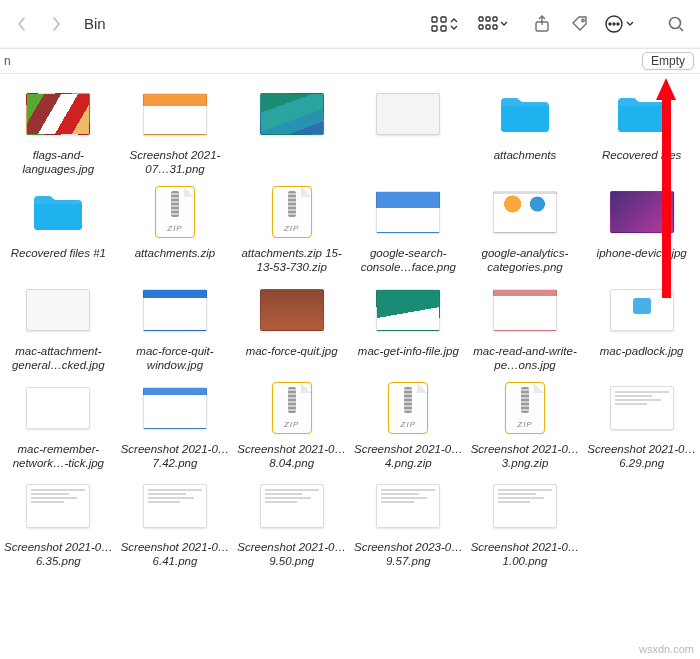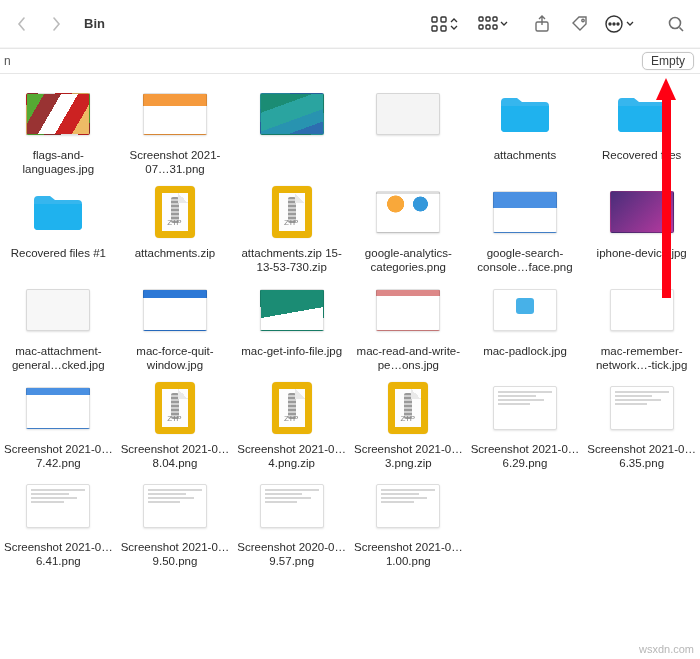--- a/index.html
+++ b/index.html
@@ -21,22 +21,22 @@
       gap: 10px;
       border-bottom: 1px solid rgba(0,0,0,0.04);
     }
     .nav-btn {
       width: 24px; height: 24px;
       display: flex; align-items: center; justify-content: center;
       color: #bbb;
       cursor: default;
     }
     .title {
-      font-size: 13px;
-      font-weight: 700;
+      font-size: 15px;
+      font-weight: 400;
       color: #3b3b3b;
       margin-left: 6px;
     }
     .spacer { flex: 1; }
     .tool-icon {
       width: 28px; height: 28px;
       display: flex; align-items: center; justify-content: center;
       color: #6f6f6f;
       cursor: default;
     }
@@ -96,20 +96,21 @@
       display: grid;
       grid-template-columns: repeat(6, 1fr);
       gap: 8px 4px;
       padding: 0 2px;
     }
     .item {
       display: flex;
       flex-direction: column;
       align-items: center;
       text-align: center;
+      font-style: italic;
     }
     .thumb {
       width: 68px; height: 56px;
       display: flex; align-items: center; justify-content: center;
       margin-bottom: 6px;
     }
     .thumb-img {
       width: 64px; height: 42px;
       background: #eee;
       border: 1px solid rgba(0,0,0,0.12);
@@ -119,21 +120,21 @@
       overflow: hidden;
     }
     .thumb-folder {
       width: 56px; height: 44px;
       position: relative;
     }
     .thumb-folder svg { width:56px; height:44px; }
     .thumb-zip {
       width: 40px; height: 52px;
       background: #fdfdfd;
-      border: 7px solid #eab308;
+      border: 1px solid #eab308;
       border-radius: 4px;
       position: relative;
       overflow: hidden;
       box-shadow: 0 0 0 0.5px rgba(0,0,0,0.06);
     }
     .thumb-zip::after {
       content:"";
       position:absolute; top:0; right:0;
       width:10px; height:10px;
       background: linear-gradient(225deg, transparent 50%, #e9e9e9 50%);
@@ -337,47 +338,53 @@
         <div class="thumb">
           <div class="thumb-zip">
             <div class="zip-teeth"></div>
             <div class="zip-label">ZIP</div>
           </div>
         </div>
         <div class="caption">attachments.zip 15-13-53-730.zip</div>
       </div>
       <div class="item">
         <div class="thumb">
+          <div class="thumb-img tv-gsc"></div>
+        </div>
+        <div class="caption">google-search-console…face.png</div>
+      </div>
+      <div class="item">
+        <div class="thumb">
           <div class="thumb-img tv-ga"></div>
         </div>
         <div class="caption">google-analytics-categories.png</div>
       </div>
       <div class="item">
         <div class="thumb">
-          <div class="thumb-img tv-gsc"></div>
-        </div>
-        <div class="caption">google-search-console…face.png</div>
-      </div>
-      <div class="item">
-        <div class="thumb">
           <div class="thumb-img tv-iphone"></div>
         </div>
         <div class="caption">iphone-device.jpg</div>
       </div>
       <div class="item">
         <div class="thumb">
           <div class="thumb-img tv-attach"></div>
         </div>
         <div class="caption">mac-attachment-general…cked.jpg</div>
       </div>
       <div class="item">
         <div class="thumb">
           <div class="thumb-img tv-fq"></div>
         </div>
         <div class="caption">mac-force-quit-window.jpg</div>
+      </div>
+      <div class="item">
+        <div class="thumb">
+          <div class="thumb-img tv-brick"></div>
+        </div>
+        <div class="caption">mac-force-quit.jpg</div>
       </div>
       <div class="item">
         <div class="thumb">
           <div class="thumb-img tv-getinfo"></div>
         </div>
         <div class="caption">mac-get-info-file.jpg</div>
       </div>
       <div class="item">
         <div class="thumb">
           <div class="thumb-img tv-perm"></div>
@@ -475,21 +482,21 @@
       </div>
       <div class="item">
         <div class="thumb">
           <div class="thumb-doc">
             <div class="doc-line"></div>
             <div class="doc-line" style="width:70%"></div>
             <div class="doc-line" style="width:85%"></div>
             <div class="doc-line" style="width:60%"></div>
           </div>
         </div>
-        <div class="caption">Screenshot 2020-0…9.57.png</div>
+        <div class="caption">Screenshot 2023-0…9.57.png</div>
       </div>
       <div class="item">
         <div class="thumb">
           <div class="thumb-doc">
             <div class="doc-line"></div>
             <div class="doc-line" style="width:70%"></div>
             <div class="doc-line" style="width:85%"></div>
             <div class="doc-line" style="width:60%"></div>
           </div>
         </div>

